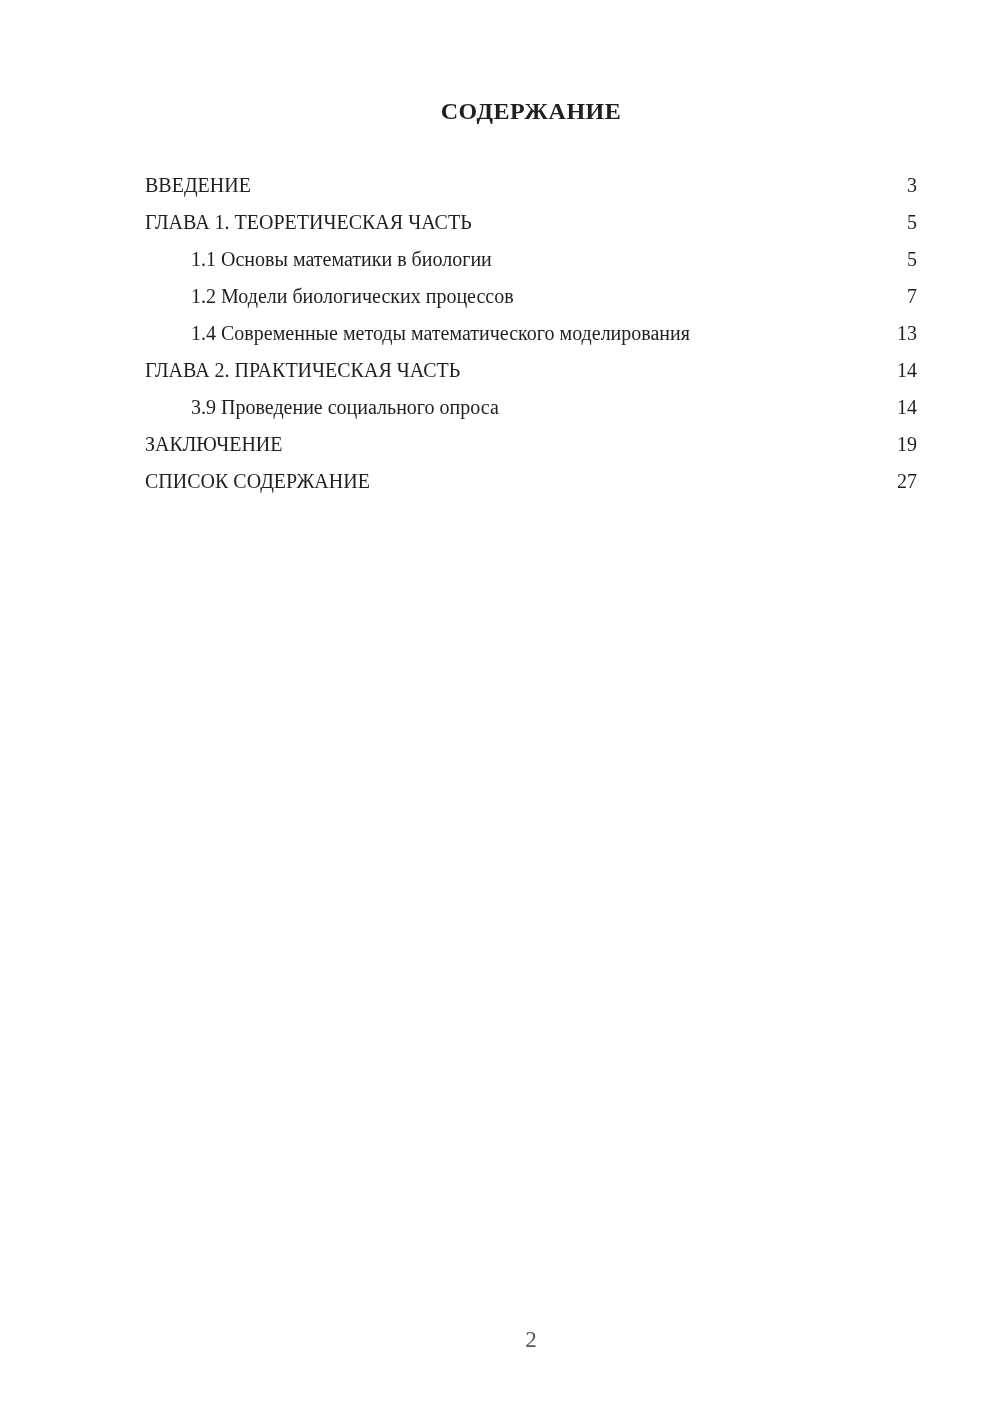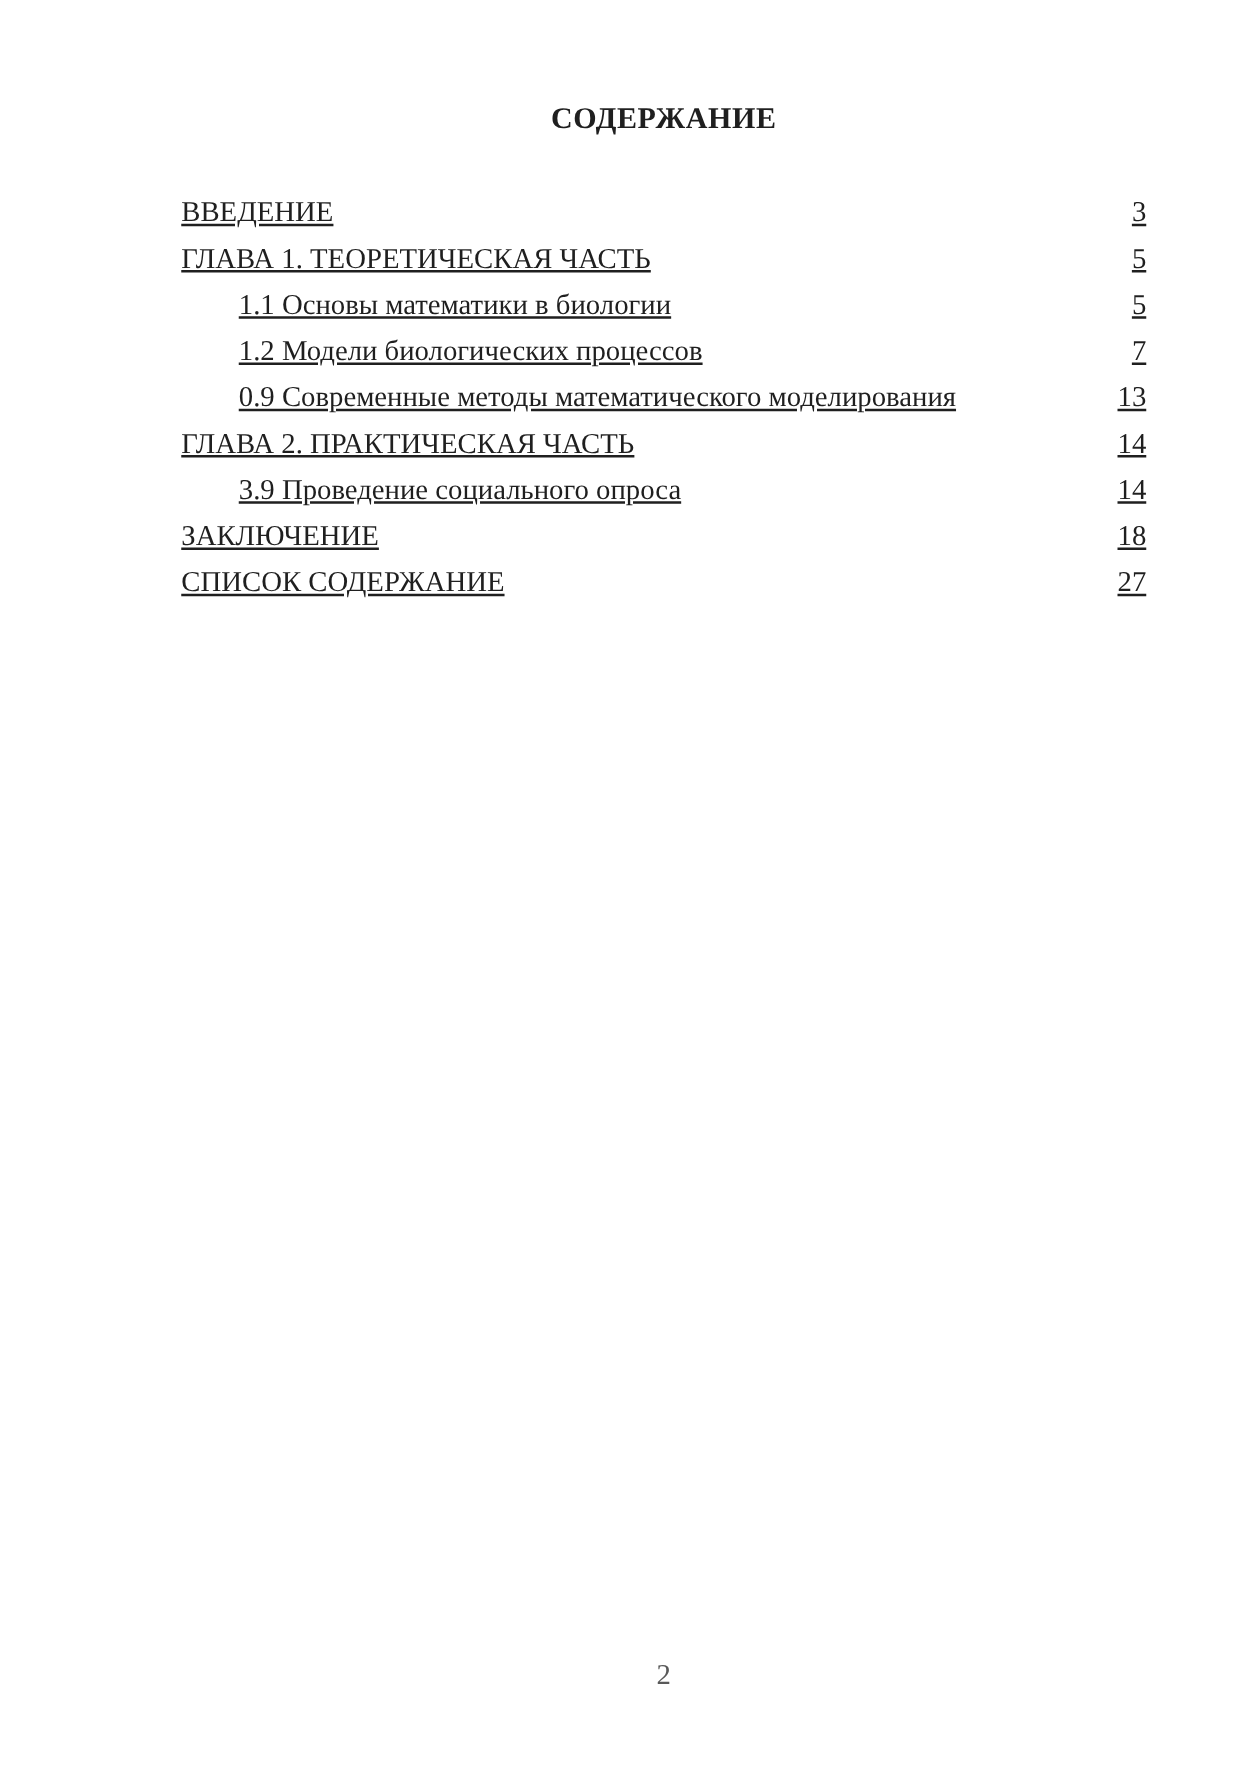--- a/index.html
+++ b/index.html
@@ -13,40 +13,39 @@
     width: 1000px;
     height: 1414px;
     background: #ffffff;
     font-family: "Liberation Serif", "DejaVu Serif", serif;
     color: #1f1f1f;
     overflow: hidden;
   }
   .content {
     position: absolute;
     left: 145px;
-    top: 81px;
+    top: 97px;
     width: 772px;
   }
   .doc-title {
     text-align: center;
     font-weight: bold;
     font-size: 24px;
     line-height: 28px;
     letter-spacing: 0.5px;
   }
   .toc {
     margin-top: 48px;
   }
   .toc-row {
     display: flex;
     align-items: flex-end;
-    font-size: 23px;
+    font-size: 20px;
     line-height: 25px;
     margin-bottom: 12px;
-    text-decoration: underline;
   }
   .toc-row.indent {
     padding-left: 46px;
     justify-content: center;
   }
   .toc-label {
     flex: 1 1 auto;
     white-space: pre-line;
   }
   .toc-num {
@@ -82,34 +81,34 @@
   </div>
         <div class="toc-row indent">
     <span class="toc-label">1.1 Основы математики в биологии</span>
     <span class="toc-num">5</span>
   </div>
         <div class="toc-row indent">
     <span class="toc-label">1.2 Модели биологических процессов</span>
     <span class="toc-num">7</span>
   </div>
         <div class="toc-row indent">
-    <span class="toc-label">0.9 Современные методы математического моделирования</span>
+    <span class="toc-label">1.4 Современные методы математического моделирования</span>
     <span class="toc-num">13</span>
   </div>
         <div class="toc-row">
     <span class="toc-label">ГЛАВА 2. ПРАКТИЧЕСКАЯ ЧАСТЬ</span>
     <span class="toc-num">14</span>
   </div>
         <div class="toc-row indent">
     <span class="toc-label">3.9 Проведение социального опроса</span>
     <span class="toc-num">14</span>
   </div>
         <div class="toc-row">
     <span class="toc-label">ЗАКЛЮЧЕНИЕ</span>
-    <span class="toc-num">18</span>
+    <span class="toc-num">19</span>
   </div>
         <div class="toc-row">
     <span class="toc-label">СПИСОК СОДЕРЖАНИЕ</span>
     <span class="toc-num">27</span>
   </div>
       </div>
   </div>
   <div class="footer-page-number">2</div>
 </div>
 

